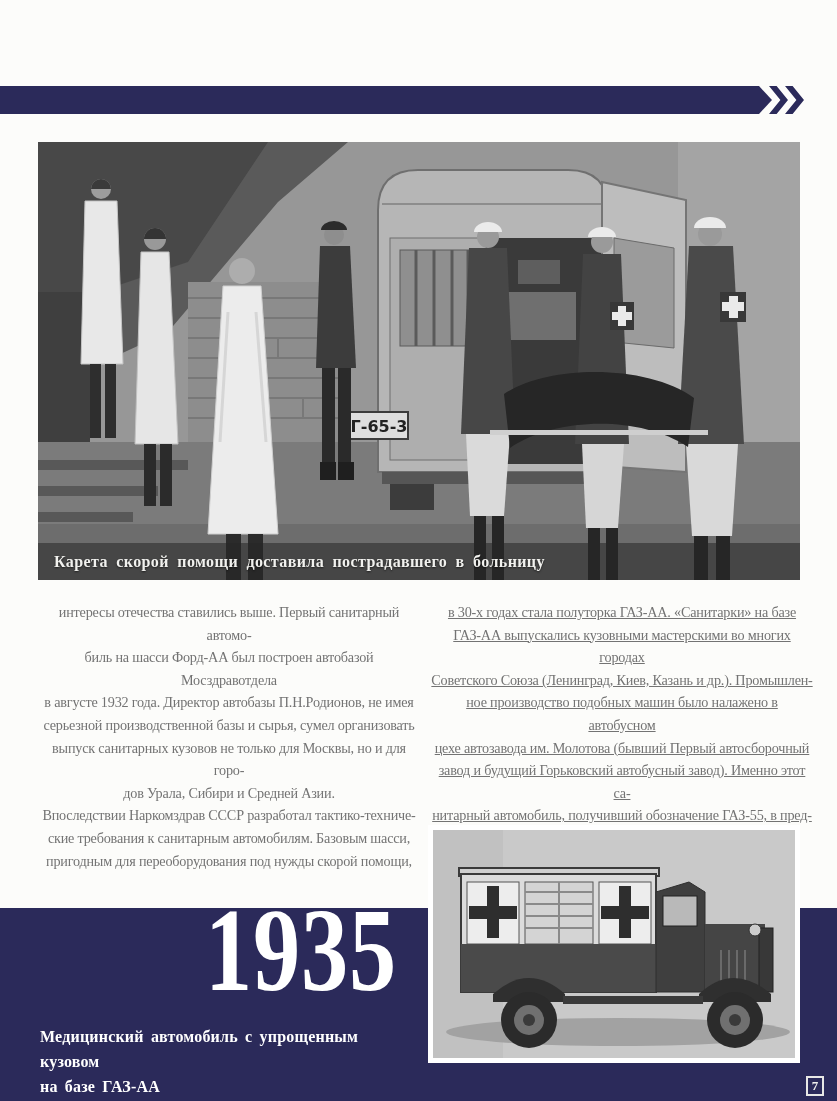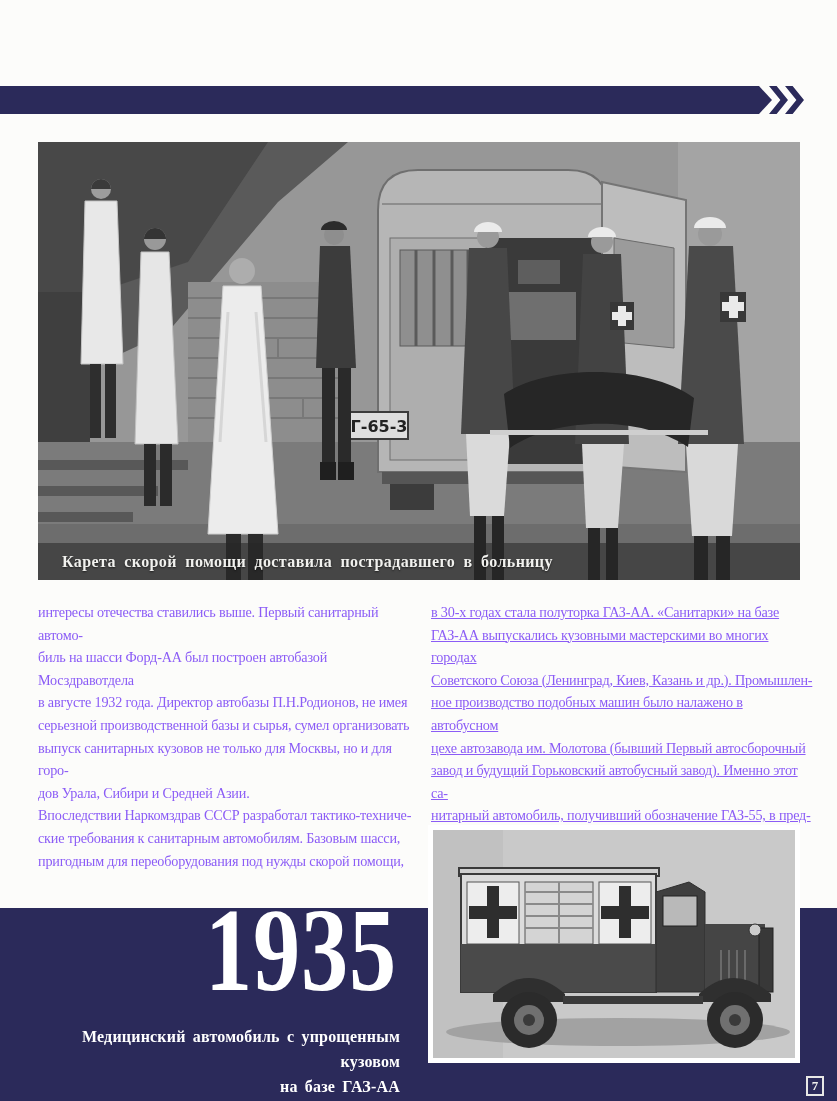--- a/index.html
+++ b/index.html
@@ -19,41 +19,40 @@
     clip-path:polygon(0 0,40% 0,100% 50%,40% 100%,0 100%,60% 50%);
   }
   
   .main-photo{position:absolute;left:38px;top:142px;width:762px;height:438px;background:#ef4444;}
   .main-photo svg{display:block;width:100%;height:100%;}
   .photo-caption{
     position:absolute;left:0;right:0;bottom:0;height:37px;
     display:flex;align-items:center;padding-left:16px;box-sizing:border-box;
     color:#f1f1ee;font-size:16px;font-weight:bold;letter-spacing:.4px;word-spacing:4px;
     text-shadow:0 1px 2px rgba(0,0,0,.6);
-    margin-left:8px;
   }
   
   .col{
     position:absolute;top:601px;width:382px;
-    font-size:14.2px;line-height:22.6px;color:#8b5cf6;
-    letter-spacing:-.2px;white-space:pre-line;
+    font-size:14.2px;line-height:22.6px;color:#737373;
+    letter-spacing:-.2px;white-space:pre-line;text-align:center;
   }
   .col-left{left:38px;}
   .col-right{left:431px;text-decoration:underline;}
   
   .navy-band{position:absolute;left:0;top:908px;width:837px;height:193px;background:#2b2a5a;}
   .year{
     position:absolute;top:892px;right:440px;
     color:#ffffff;font-weight:bold;font-size:118px;line-height:1;
     transform:scaleX(.8);transform-origin:right top;letter-spacing:1px;
   }
   .year-caption{
     position:absolute;top:1024px;right:437px;width:360px;
     color:#ffffff;font-weight:bold;font-size:16px;line-height:25px;
-    text-align:right;letter-spacing:.2px;word-spacing:3px;white-space:pre-line;
+    text-align:left;letter-spacing:.2px;word-spacing:3px;white-space:pre-line;
   }
   
   .truck-photo{
     position:absolute;left:428px;top:825px;width:372px;height:238px;
     border:5px solid #ffffff;box-sizing:border-box;background:#c9c9c9;
   }
   .truck-photo svg{display:block;width:100%;height:100%;}
   
   .page-badge{
     position:absolute;left:806px;top:1076px;width:18px;height:20px;

